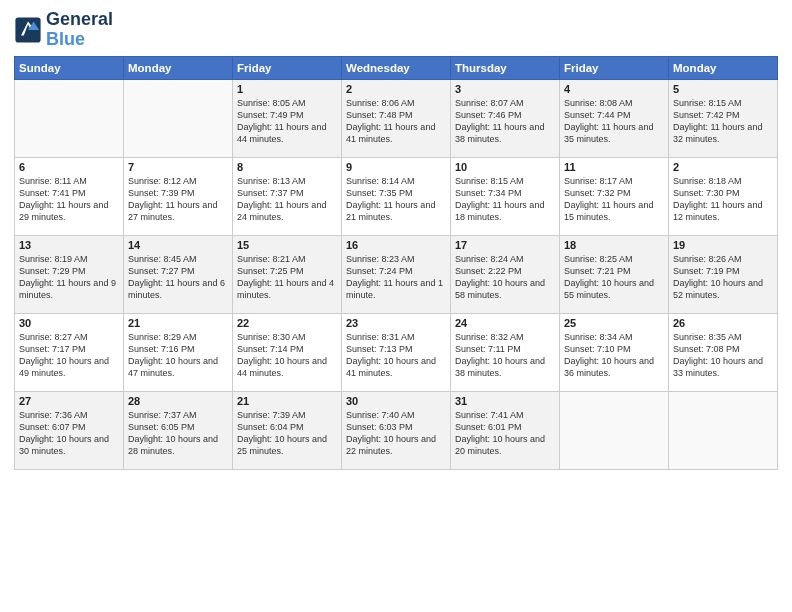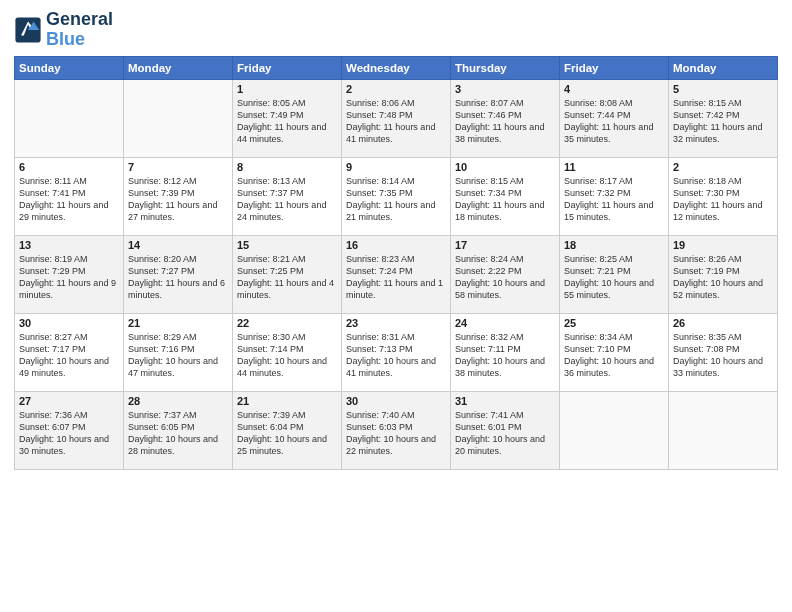--- a/index.html
+++ b/index.html
@@ -224,21 +224,21 @@
         <tr>
           <td>
             <span class="day-num">13</span>
             <div class="cell-content">Sunrise: 8:19 AM
 Sunset: 7:29 PM
 Daylight: 11 hours
 and 9 minutes.</div>
           </td>
           <td>
             <span class="day-num">14</span>
-            <div class="cell-content">Sunrise: 8:20 AM
+            <div class="cell-content">Sunrise: 8:45 AM
 Sunset: 7:27 PM
 Daylight: 11 hours
 and 6 minutes.</div>
           </td>
           <td>
             <span class="day-num">15</span>
             <div class="cell-content">Sunrise: 8:21 AM
 Sunset: 7:25 PM
 Daylight: 11 hours
 and 4 minutes.</div>

